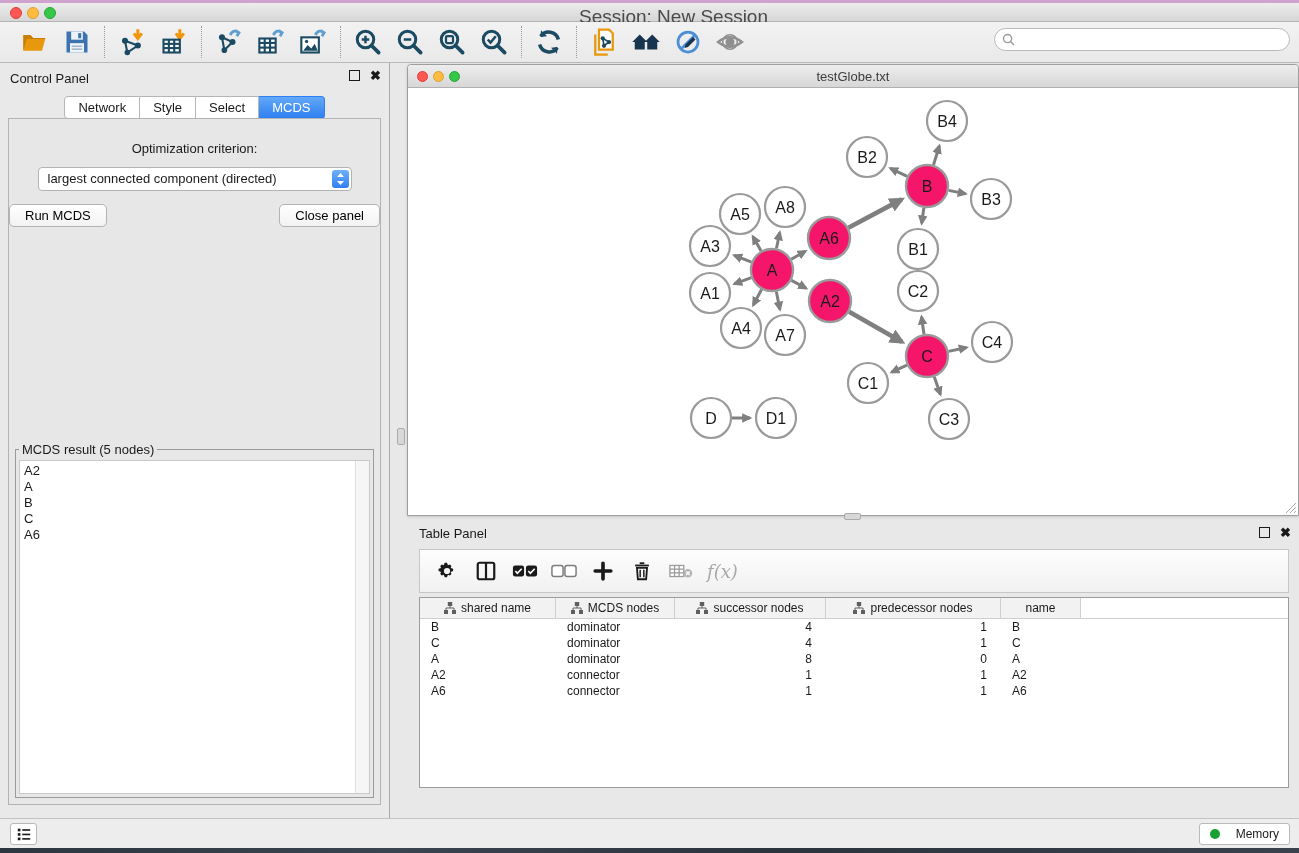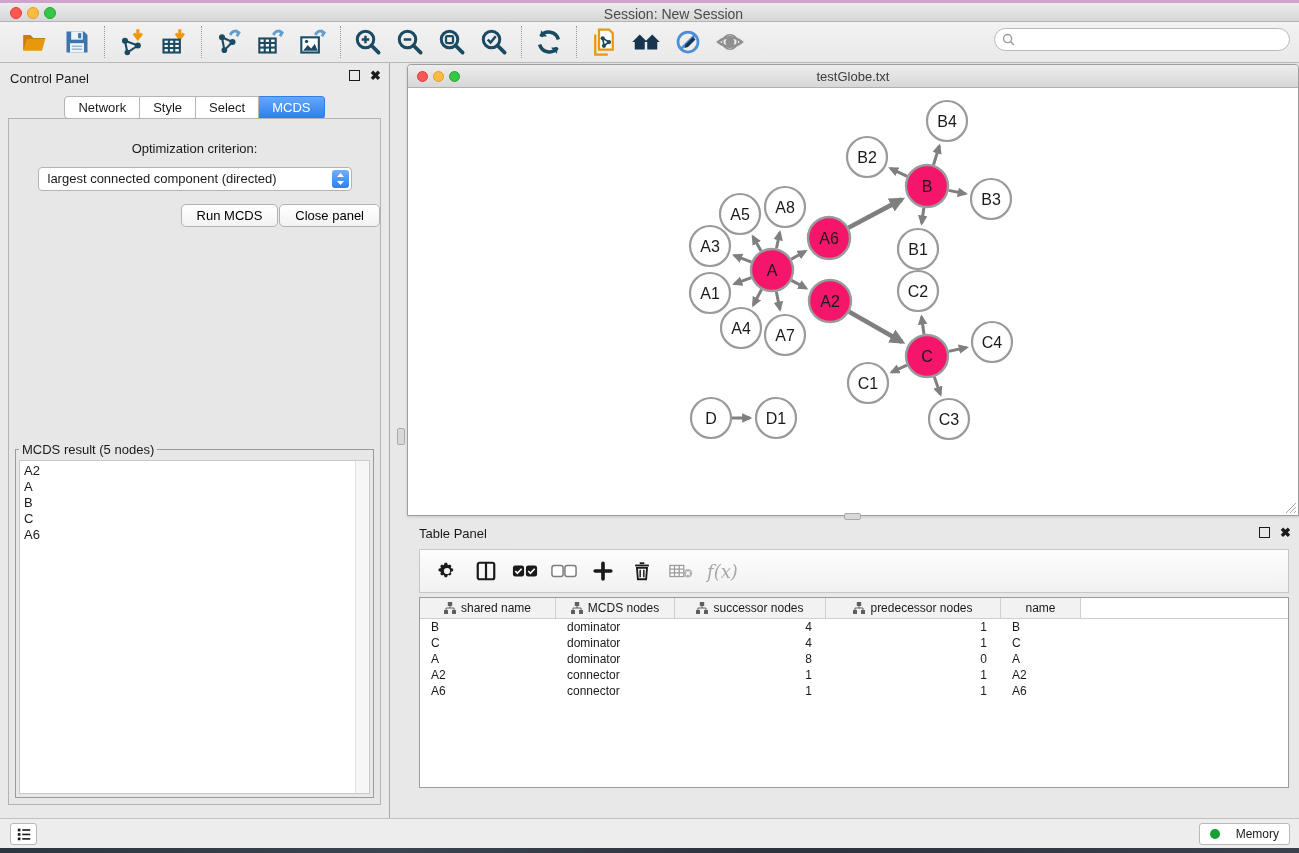--- a/index.html
+++ b/index.html
@@ -11,21 +11,21 @@
   #wallpaper-top { position:absolute; left:0; top:0; width:1299px; height:3px;
                    background:#cfa3cd; }
   #app-titlebar { position:absolute; left:0; top:3px; width:1299px; height:19px;
                   background:linear-gradient(#ececec,#d6d6d6);
                   border-bottom:1px solid #b4b4b4; }
   .traffic { position:absolute; top:4px; width:12px; height:12px; border-radius:50%; }
   .t-red   { background:#fc5753; border:1px solid #df3e38; }
   .t-yel   { background:#fdbc40; border:1px solid #de9f34; }
   .t-grn   { background:#34c748; border:1px solid #27a537; }
   #app-title { position:absolute; left:0; right:0; top:3px; text-align:center;
-               font-size:14px; color:#4a4a4a;padding-left:48px; }
+               font-size:19px; color:#4a4a4a;padding-left:48px; }
 
   
   #toolbar { position:absolute; left:0; top:22px; width:1299px; height:41px;
              background:linear-gradient(#f2f2f2,#e9e9e9); border-bottom:1px solid #b9b9b9;
              display:flex; align-items:center; padding-left:8px; }
   .tb-group { display:flex; align-items:center; gap:8px; padding:0 10px; }
   .tb-sep { width:1px; height:32px; border-left:1px dotted #9a9a9a; }
   .tb-btn { width:34px; height:34px; display:flex; align-items:center; justify-content:center; }
   #search-wrap { position:absolute; right:9px; top:6px; width:296px; height:23px;
                  background:#fff; border:1px solid #b9b9b9; border-radius:12px;
@@ -51,21 +51,21 @@
   #cp-box { position:absolute; left:8px; right:8px; top:55px; bottom:13px;
             border:1px solid #b3b3b3; background:#e7e7e7; }
   #opt-label { margin-top:22px; text-align:center; font-size:13px; }
   #criterion-select { position:relative; margin:11px auto 0; width:314px; height:24px;
                       background:#fff; border:1px solid #b3b3b3; border-radius:4px;
                       font-size:13px; line-height:22px; padding-left:9px; }
   #criterion-stepper { position:absolute; right:2px; top:2px; width:17px; height:18px;
                        border-radius:3px; background:linear-gradient(#6fb0fa,#2e7ff0);
                        display:flex; flex-direction:column; align-items:center; justify-content:center; }
   #criterion-stepper svg { display:block; }
-  #cp-buttons { display:flex; justify-content:flex-end; gap:1px; margin-top:13px; }
+  #cp-buttons { display:flex; justify-content:space-between; gap:15px; margin-top:13px; }
   .cp-btn { background:linear-gradient(#ffffff,#f2f2f2); border:1px solid #b3b3b3;
             border-radius:5px; padding:3px 15px; font-size:13px; }
 
   #result-group { position:absolute; left:6px; right:6px; bottom:6px; top:330px;
                   border:1px solid #9a9a9a; }
   #result-legend { position:absolute; top:-8px; left:3px; background:#e7e7e7;
                    padding:0 3px; font-size:13px; }
   #result-list { position:absolute; left:3px; right:3px; top:10px; bottom:3px;
                  background:#fff; border:1px solid #c9c9c9; font-size:13px;
                  padding:2px 0 0 4px; line-height:16px; }

